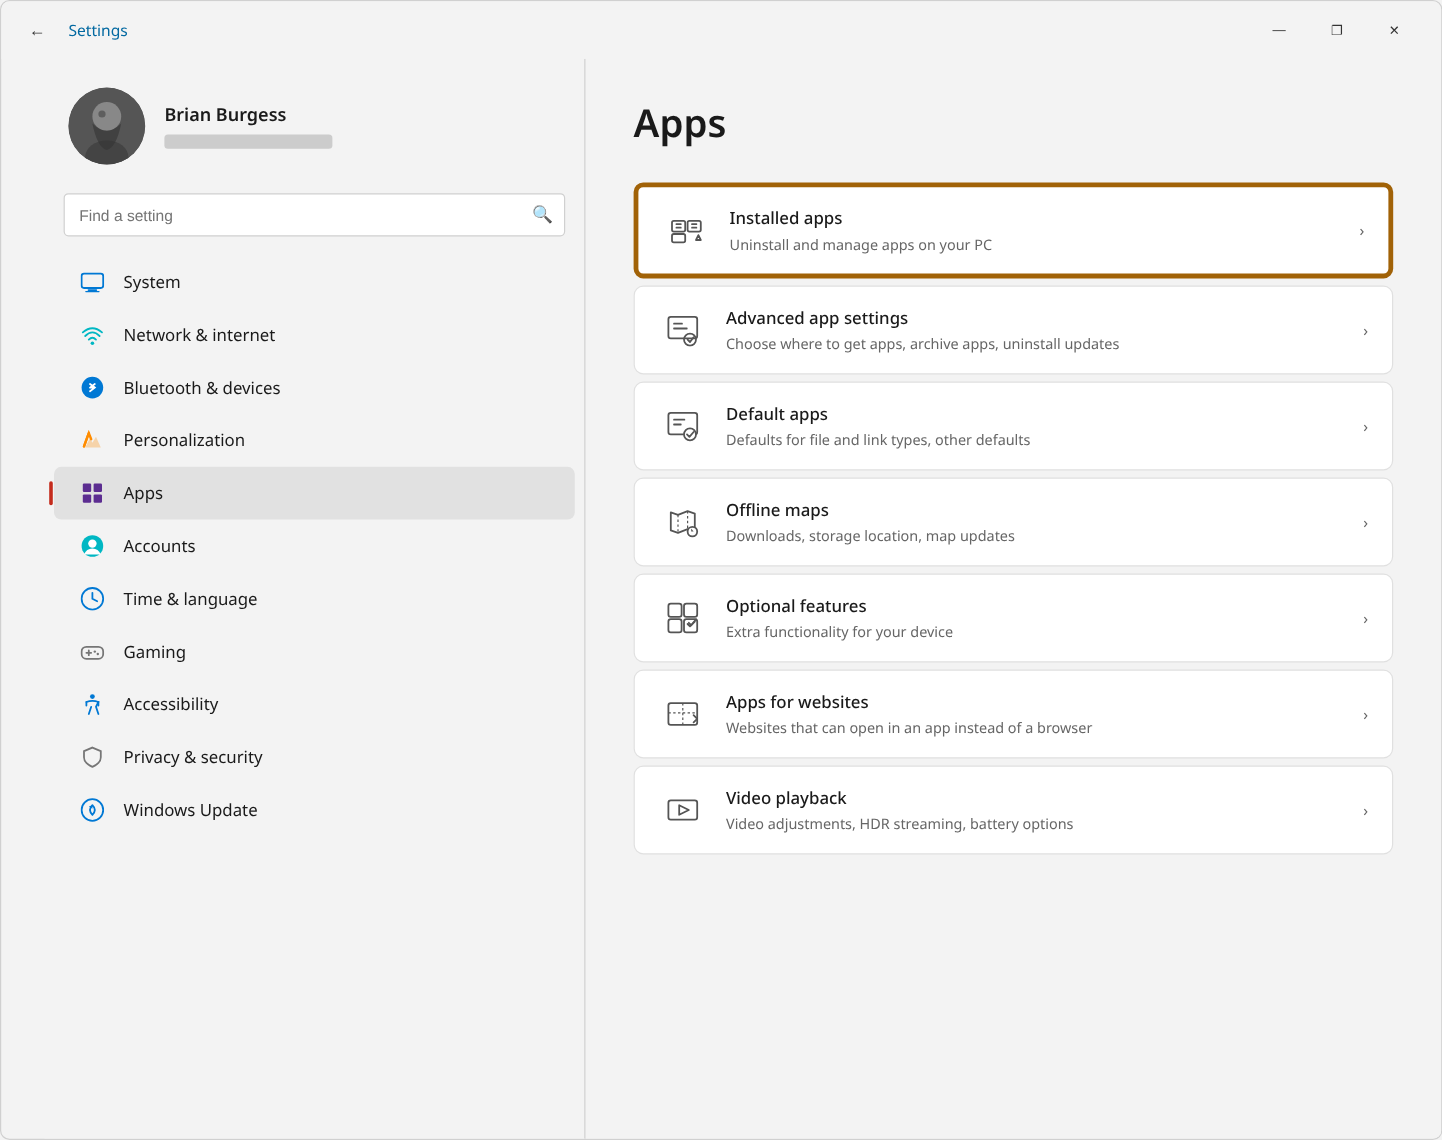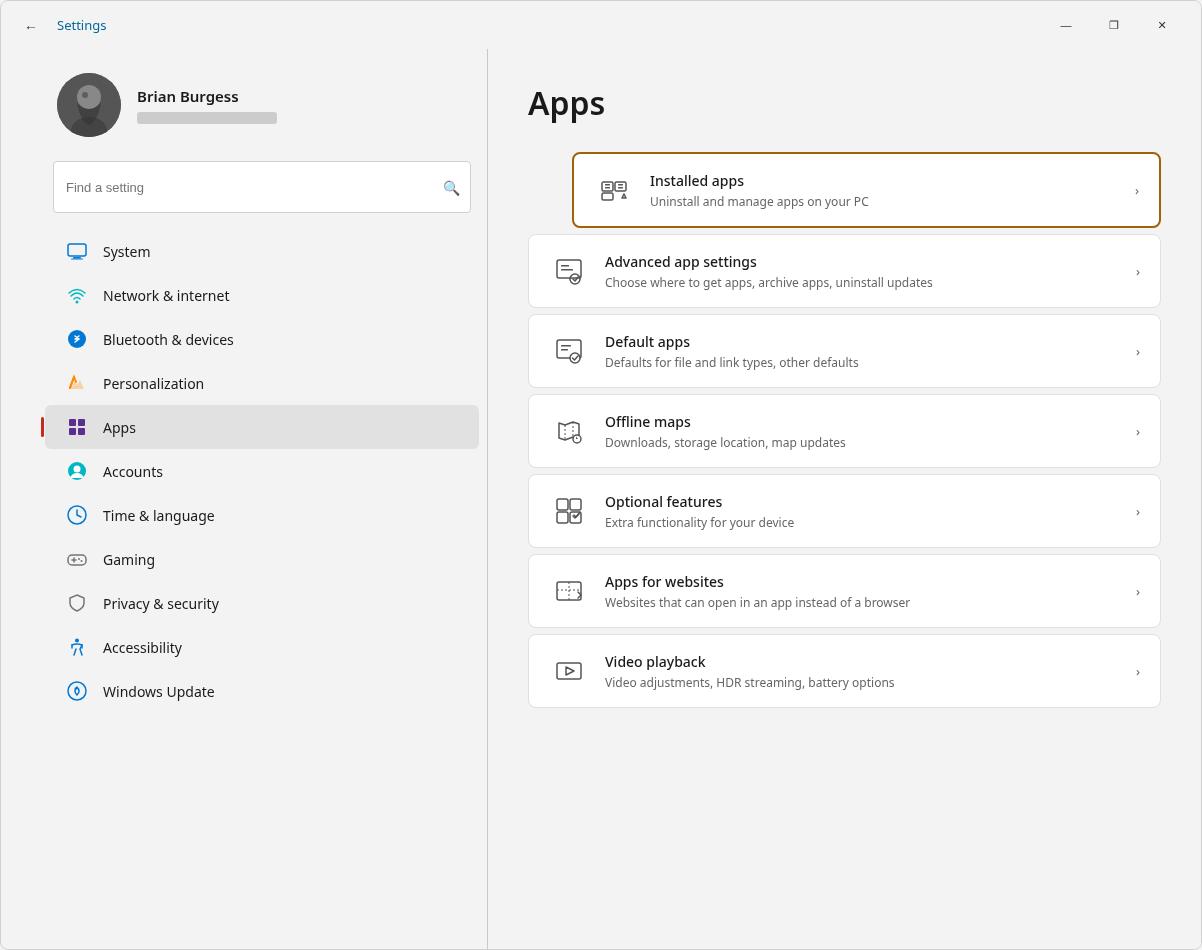--- a/index.html
+++ b/index.html
@@ -128,21 +128,21 @@
       margin-top: 6px;
     }
 
     
     .search-box {
       margin: 0 16px 16px 16px;
       position: relative;
     }
     .search-input {
       width: 100%;
-      height: 52px;
+      height: 36px;
       border: 1px solid #d0d0d0;
       border-radius: 4px;
       padding: 0 36px 0 12px;
       font-size: 13px;
       background: white;
       color: #555;
       outline: none;
     }
     .search-icon-wrap {
       position: absolute;
@@ -224,22 +224,21 @@
       border-radius: 8px;
       border: 1px solid #e0e0e0;
       display: flex;
       align-items: center;
       padding: 16px 20px;
       cursor: pointer;
       transition: background 0.1s;
       min-height: 72px;
     }
     .settings-card.highlighted {
-      border: 2px solid #a16207;
-      margin-left: 44px;
+      border: 4px solid #a16207;
     }
 
     .card-icon {
       width: 40px;
       height: 40px;
       display: flex;
       align-items: center;
       justify-content: center;
       flex-shrink: 0;
       margin-right: 16px;
@@ -392,37 +391,37 @@
             <circle cx="12" cy="10" r="1" fill="#767676"></circle>
             <circle cx="14.5" cy="12" r="1" fill="#767676"></circle>
           </svg>
         </div>
         <span class="nav-label">Gaming</span>
       </div>
 
       <div class="nav-item">
         <div class="nav-icon">
           <svg width="20" height="20" viewBox="0 0 20 20" fill="none">
-            <path d="M10 2 L17 5 L17 10 Q17 15 10 18 Q3 15 3 10 L3 5 Z" stroke="#767676" stroke-width="1.5" fill="none"></path>
-          </svg>
-        </div>
-        <span class="nav-label">Privacy &amp; security</span>
-      </div>
-
-      <div class="nav-item">
-        <div class="nav-icon">
-          <svg width="20" height="20" viewBox="0 0 20 20" fill="none">
             <circle cx="10" cy="3.5" r="2" fill="#0078d4"></circle>
             <path d="M5 8 Q10 6 15 8 L13 12 L15 18" stroke="#0078d4" stroke-width="1.5" stroke-linecap="round" fill="none"></path>
             <path d="M7 18 L9 12" stroke="#0078d4" stroke-width="1.5" stroke-linecap="round"></path>
             <path d="M5 8 L5 11" stroke="#0078d4" stroke-width="1.5" stroke-linecap="round"></path>
             <path d="M15 8 L15 11" stroke="#0078d4" stroke-width="1.5" stroke-linecap="round"></path>
           </svg>
         </div>
         <span class="nav-label">Accessibility</span>
+      </div>
+
+      <div class="nav-item">
+        <div class="nav-icon">
+          <svg width="20" height="20" viewBox="0 0 20 20" fill="none">
+            <path d="M10 2 L17 5 L17 10 Q17 15 10 18 Q3 15 3 10 L3 5 Z" stroke="#767676" stroke-width="1.5" fill="none"></path>
+          </svg>
+        </div>
+        <span class="nav-label">Privacy &amp; security</span>
       </div>
 
       <div class="nav-item">
         <div class="nav-icon">
           <svg width="20" height="20" viewBox="0 0 20 20" fill="none">
             <circle cx="10" cy="10" r="9" stroke="#0078d4" stroke-width="1.5" fill="none"></circle>
             <path d="M10 6 Q14 10 10 14 Q6 10 10 6" stroke="#0078d4" stroke-width="1.5" fill="none" stroke-linecap="round"></path>
             <path d="M7 7 L10 6 L10 9" fill="#0078d4"></path>
           </svg>
         </div>

